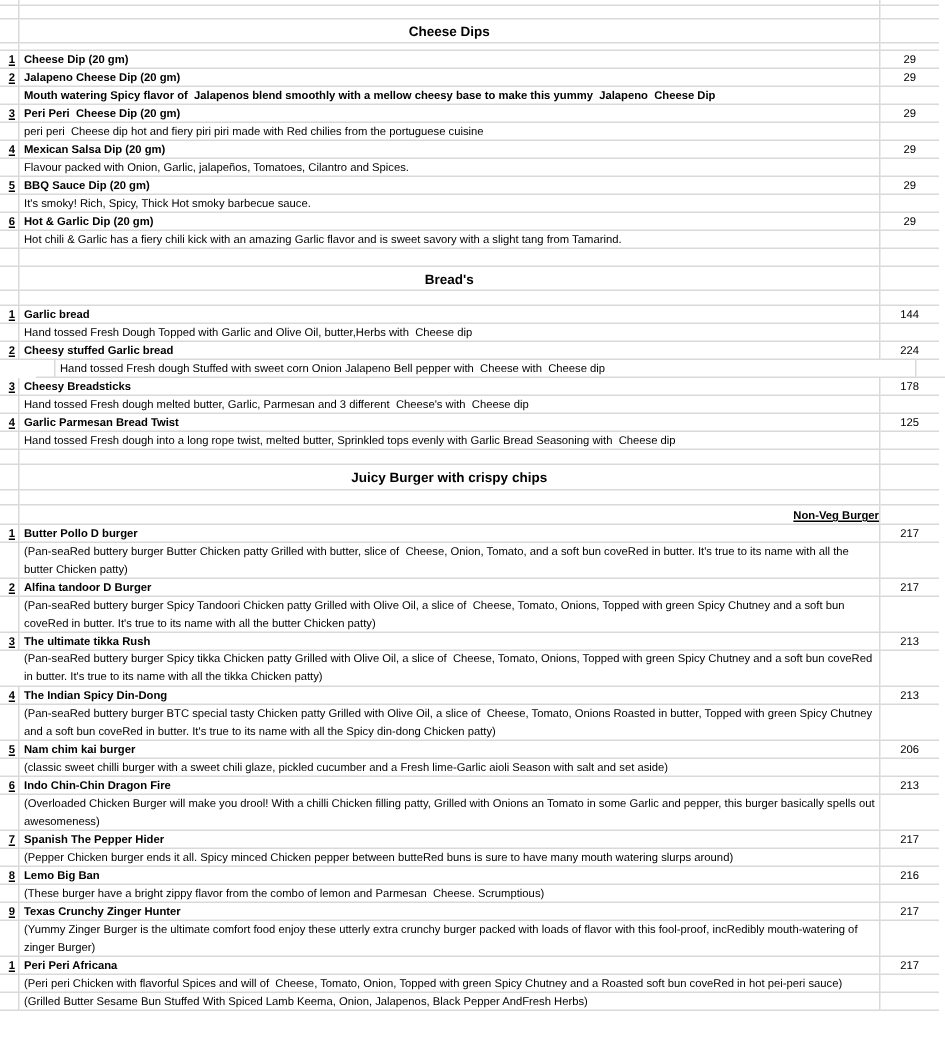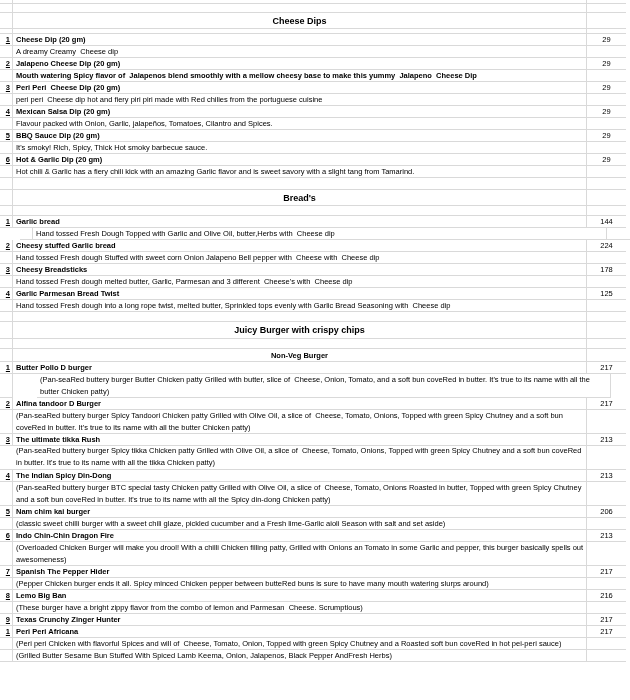--- a/index.html
+++ b/index.html
@@ -7,21 +7,21 @@
   body{width:630px;height:700px;overflow:hidden;}
   .sheet{width:626px;font-family:"Liberation Sans",sans-serif;color:#000;}
   .row{display:flex;box-sizing:border-box;}
   .c{box-sizing:border-box;border-right:1px solid var(--g);border-bottom:1px solid var(--g);overflow:hidden;}
   .num{width:13px;flex:none;font-size:7.5px;font-weight:700;text-align:right;padding-right:2px;text-decoration:underline;}
   .num:empty{text-decoration:none;}
   .body{width:574px;flex:none;font-size:7.5px;padding-left:3px;white-space:pre-wrap;}
   .price{width:39px;flex:none;border-right:0;font-size:7.5px;text-align:center;}
   .name{font-weight:700;}
   .hdr{font-weight:700;font-size:9px;text-align:center;padding-left:0;}
-  .sub{font-weight:700;font-size:7.5px;text-align:center;padding-left:0;}
+  .sub{font-weight:700;font-size:7.5px;text-align:right;padding-left:0;text-decoration:underline;}
 </style>
 </head>
 <body>
 
 <div class="sheet" id="sheet">
     <div class="row" style="height: 4px; line-height: 4px;">
       <div class="c num"></div>
       <div class="c body"></div>
       <div class="c price"></div>
     </div>
@@ -39,25 +39,20 @@
       <div class="c num"></div>
       <div class="c body"></div>
       <div class="c price"></div>
     </div>
     <div class="row" style="height: 12px; line-height: 12px;">
       <div class="c num">1</div>
       <div class="c body name">Cheese Dip (20 gm)</div>
       <div class="c price">29</div>
     </div>
     <div class="row" style="height: 12px; line-height: 12px;">
-      <div class="c num"></div>
-      <div class="c body">A dreamy Creamy  Cheese dip</div>
-      <div class="c price"></div>
-    </div>
-    <div class="row" style="height: 12px; line-height: 12px;">
       <div class="c num">2</div>
       <div class="c body name">Jalapeno Cheese Dip (20 gm)</div>
       <div class="c price">29</div>
     </div>
     <div class="row" style="height: 12px; line-height: 12px; font-weight: bold;">
       <div class="c num"></div>
       <div class="c body">Mouth watering Spicy flavor of  Jalapenos blend smoothly with a mellow cheesy base to make this yummy  Jalapeno  Cheese Dip</div>
       <div class="c price"></div>
     </div>
     <div class="row" style="height: 12px; line-height: 12px;">
@@ -113,31 +108,31 @@
     <div class="row" style="height: 10px; line-height: 10px;">
       <div class="c num"></div>
       <div class="c body"></div>
       <div class="c price"></div>
     </div>
     <div class="row" style="height: 12px; line-height: 12px;">
       <div class="c num">1</div>
       <div class="c body name">Garlic bread</div>
       <div class="c price">144</div>
     </div>
-    <div class="row" style="height: 12px; line-height: 12px; margin-left: 20px;">
+    <div class="row" style="height: 12px; line-height: 12px;">
       <div class="c num"></div>
       <div class="c body">Hand tossed Fresh Dough Topped with Garlic and Olive Oil, butter,Herbs with  Cheese dip</div>
       <div class="c price"></div>
     </div>
     <div class="row" style="height: 12px; line-height: 12px;">
       <div class="c num">2</div>
       <div class="c body name">Cheesy stuffed Garlic bread</div>
       <div class="c price">224</div>
     </div>
-    <div class="row" style="height: 12px; line-height: 12px;">
+    <div class="row" style="height: 12px; line-height: 12px; padding-left: 24px;">
       <div class="c num"></div>
       <div class="c body">Hand tossed Fresh dough Stuffed with sweet corn Onion Jalapeno Bell pepper with  Cheese with  Cheese dip</div>
       <div class="c price"></div>
     </div>
     <div class="row" style="height: 12px; line-height: 12px;">
       <div class="c num">3</div>
       <div class="c body name">Cheesy Breadsticks</div>
       <div class="c price">178</div>
     </div>
     <div class="row" style="height: 12px; line-height: 12px;">
@@ -173,21 +168,21 @@
     <div class="row" style="height: 13px; line-height: 13px;">
       <div class="c num"></div>
       <div class="c body sub">Non-Veg Burger</div>
       <div class="c price"></div>
     </div>
     <div class="row" style="height: 12px; line-height: 12px;">
       <div class="c num">1</div>
       <div class="c body name">Butter Pollo D burger</div>
       <div class="c price">217</div>
     </div>
-    <div class="row" style="height: 24px; line-height: 12px; gap: 24px;">
+    <div class="row" style="height: 24px; line-height: 12px;">
       <div class="c num"></div>
       <div class="c body">(Pan-seaRed buttery burger Butter Chicken patty Grilled with butter, slice of  Cheese, Onion, Tomato, and a soft bun coveRed in butter. It's true to its name with all the butter Chicken patty)</div>
       <div class="c price"></div>
     </div>
     <div class="row" style="height: 12px; line-height: 12px;">
       <div class="c num">2</div>
       <div class="c body name">Alfina tandoor D Burger</div>
       <div class="c price">217</div>
     </div>
     <div class="row" style="height: 24px; line-height: 12px;">
@@ -253,20 +248,25 @@
     <div class="row" style="height: 12px; line-height: 12px;">
       <div class="c num"></div>
       <div class="c body">(These burger have a bright zippy flavor from the combo of lemon and Parmesan  Cheese. Scrumptious)</div>
       <div class="c price"></div>
     </div>
     <div class="row" style="height: 12px; line-height: 12px;">
       <div class="c num">9</div>
       <div class="c body name">Texas Crunchy Zinger Hunter</div>
       <div class="c price">217</div>
     </div>
+    <div class="row" style="height: 24px; line-height: 12px;">
+      <div class="c num"></div>
+      <div class="c body">(Yummy Zinger Burger is the ultimate comfort food enjoy these utterly extra crunchy burger packed with loads of flavor with this fool-proof, incRedibly mouth-watering of zinger Burger)</div>
+      <div class="c price"></div>
+    </div>
     <div class="row" style="height: 12px; line-height: 12px;">
       <div class="c num">1</div>
       <div class="c body name">Peri Peri Africana</div>
       <div class="c price">217</div>
     </div>
     <div class="row" style="height: 12px; line-height: 12px;">
       <div class="c num"></div>
       <div class="c body">(Peri peri Chicken with flavorful Spices and will of  Cheese, Tomato, Onion, Topped with green Spicy Chutney and a Roasted soft bun coveRed in hot pei-peri sauce)</div>
       <div class="c price"></div>
     </div>

